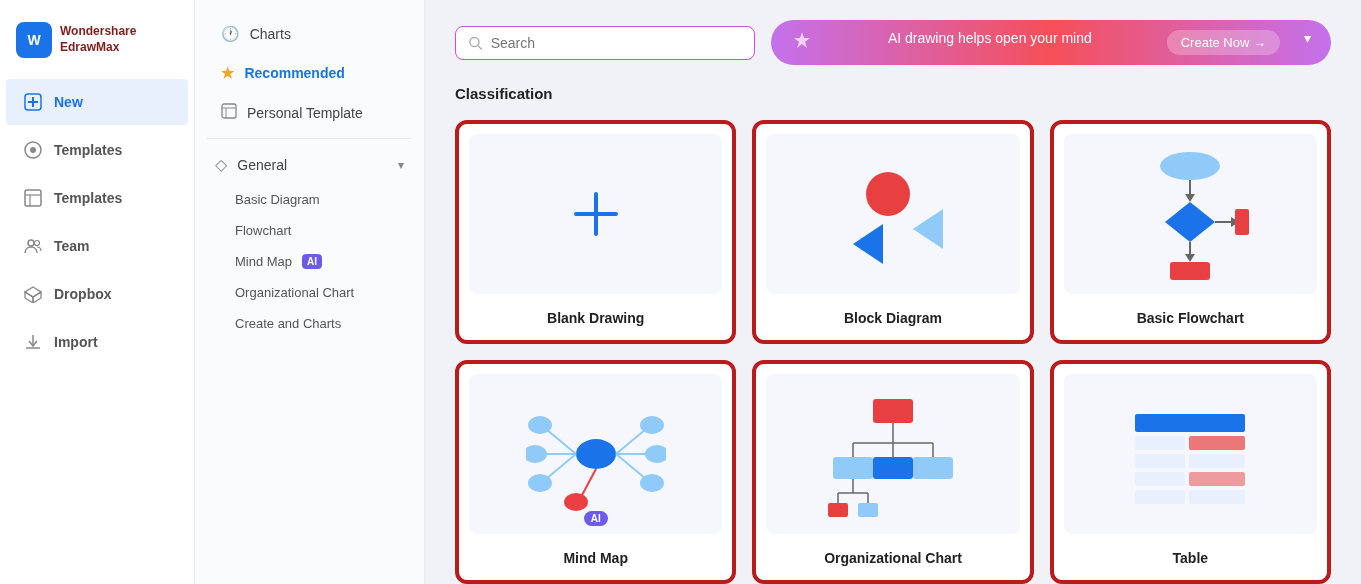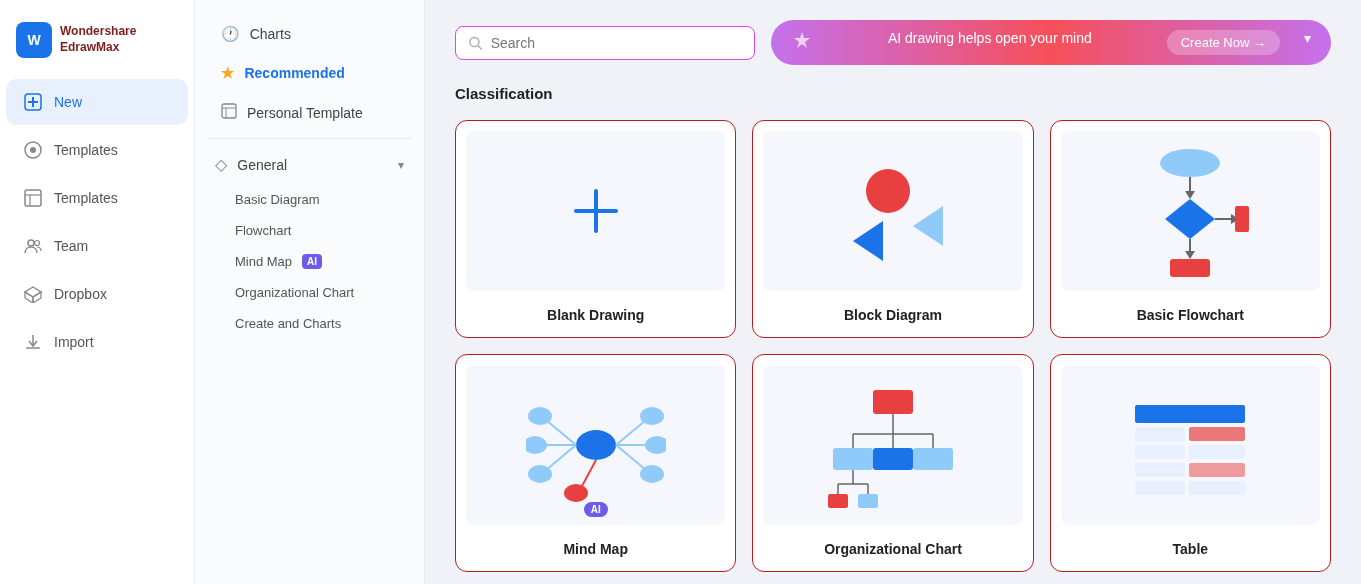--- a/index.html
+++ b/index.html
@@ -34,22 +34,22 @@
     .logo-text { font-size: 12px; font-weight: 600; color: #7f1d1d; line-height: 1.3; }
 
     .nav-item {
       display: flex;
       align-items: center;
       gap: 10px;
       padding: 12px 16px;
       cursor: pointer;
       color: #555;
       font-size: 14px;
-      font-weight: 400;
-      border-radius: 11px;
+      font-weight: 700;
+      border-radius: 4px;
       margin: 1px 6px;
     }
     .nav-item.active { background: #e8f0fe; color: #1a73e8; }
 
     .nav-icon {
       width: 22px; height: 22px;
       display: flex; align-items: center; justify-content: center;
       font-size: 16px;
     }
 
@@ -179,21 +179,21 @@
       display: grid;
       grid-template-columns: repeat(3, 1fr);
       gap: 16px;
     }
 
     .card {
       background: #fff;
       border-radius: 12px;
       padding: 10px;
       cursor: pointer;
-      border: 1px solid #b91c1c;
+      border: 4px solid #b91c1c;
       transition: box-shadow 0.2s;
     }
 
     .card-visual {
       height: 160px;
       background: #f5f7fc;
       border-radius: 8px;
       display: flex;
       align-items: center;
       justify-content: center;

